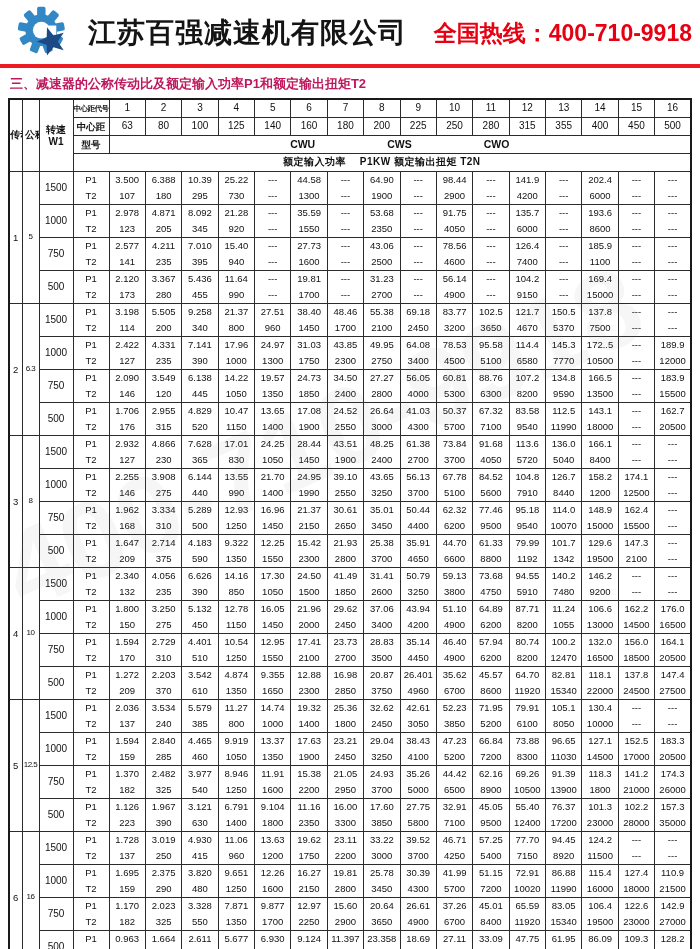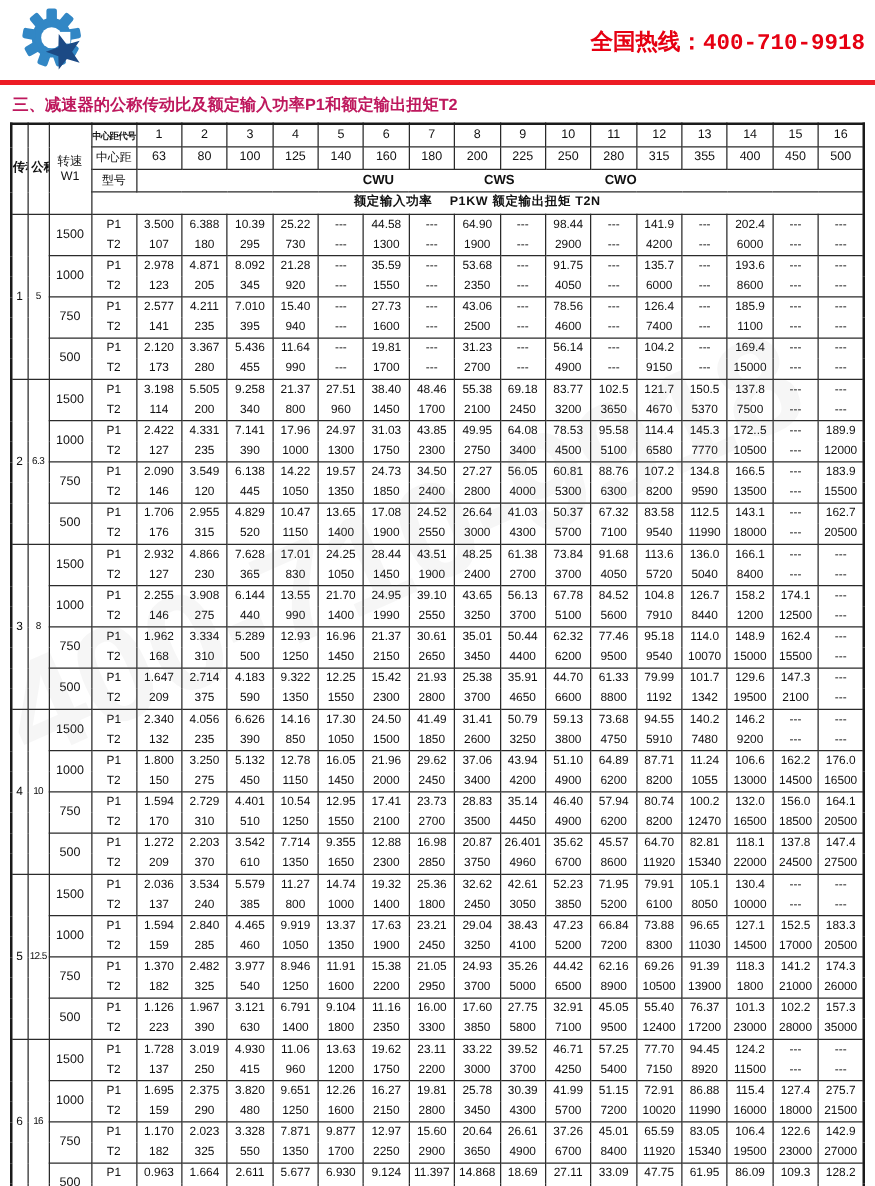--- a/index.html
+++ b/index.html
@@ -1,29 +1,29 @@
 <!DOCTYPE html>
 <html><head>
 <meta charset="utf-8">
 <style>
   html,body{margin:0;padding:0;}
   body{width:700px;height:949px;background:#fff;font-family:"Liberation Sans","DejaVu Sans",sans-serif;position:relative;overflow:hidden;color:#111;}
   .top-header{display:flex;align-items:center;padding:4px 8px 2px 10px;height:58px;}
   .logo{width:72px;height:58px;flex:0 0 auto;}
   .company{font-size:28px;font-weight:bold;color:#141414;letter-spacing:1px;margin-left:6px;white-space:nowrap;}
-  .hotline{margin-left:auto;font-size:18px;font-weight:bold;white-space:nowrap;font-family:Liberation Mono, monospace;}
+  .hotline{margin-left:auto;font-size:23px;font-weight:bold;white-space:nowrap;}
   .red-line{height:4px;width:700px;}
   .section-title{font-size:13px;font-weight:bold;color:#be185d;padding:7px 0 5px 10px;}
   table{border-collapse:collapse;table-layout:fixed;width:684px;margin-left:8px;border:2px solid #1a1a1a;}
   td{border:1px solid #2b2b2b;text-align:center;vertical-align:middle;padding:0;height:16px;line-height:1.05;white-space:nowrap;overflow:hidden;font-size:9.5px;color:#111;}
   .hrow td{height:17px;}
   .vcell span{display:inline-block;width:11px;word-break:break-all;line-height:1.25;font-size:10px;font-weight:bold;}
-  .speedhdr{font-size:10px;font-weight:normal;line-height:1.2;}
+  .speedhdr{font-size:10px;font-weight:bold;line-height:1.2;}
   .small-label{font-size:7.5px;font-weight:bold;letter-spacing:-0.5px;}
-  .mid-label{font-size:9.5px;font-weight:normal;}
+  .mid-label{font-size:9.5px;font-weight:bold;}
   .hnum{font-size:10px;}
   .models{text-align:center;}
   .models span{font-size:10.5px;font-weight:bold;margin:0 36px;}
   .powhdr{font-size:10px;font-weight:bold;letter-spacing:0.5px;margin-left:24px;}
   .gnum{font-size:9.5px;}
   .gratio{font-size:8px;letter-spacing:-0.5px;}
   .rpm{font-size:10px;}
   .lbl{font-size:9.5px;}
   .nb{border-bottom:0 !important;}
   .nt{border-top:0 !important;}
@@ -43,20 +43,21 @@
       <rect x="25.5" y="3" width="9" height="11" rx="2" transform="rotate(160 30 28)"></rect>
       <rect x="25.5" y="3" width="9" height="11" rx="2" transform="rotate(200 30 28)"></rect>
       <rect x="25.5" y="3" width="9" height="11" rx="2" transform="rotate(240 30 28)"></rect>
       <rect x="25.5" y="3" width="9" height="11" rx="2" transform="rotate(280 30 28)"></rect>
       <rect x="25.5" y="3" width="9" height="11" rx="2" transform="rotate(320 30 28)"></rect>
     </g>
     <circle cx="30" cy="28" r="9" fill="#ffffff"></circle>
     <rect x="36" y="23" width="10" height="10" fill="#ffffff"></rect>
     <polygon id="logo-star" transform="rotate(-18 41 40)" points="41,24 44.8,34.7 56.2,35.1 47.2,42 50.4,52.9 41,46.5 31.6,52.9 34.8,42 25.8,35.1 37.2,34.7" fill="#1c4a85"></polygon>
   </svg>
+  <div class="company">江苏百强减速机有限公司</div>
   <div class="hotline" style="color: rgb(230, 0, 18);"><span>全国热线：</span><span>400-710-9918</span></div>
 </div>
 
 <div class="red-line" style="background: rgb(237, 28, 36);"></div>
 
 <div class="section-title">三、减速器的公称传动比及额定输入功率P1和额定输出扭矩T2</div>
 
 <table id="spec-table">
     <colgroup>
       <col style="width: 13px;">
@@ -726,21 +727,21 @@
         <td class="nt">16500</td>
         <td class="nt">18500</td>
         <td class="nt">20500</td>
       </tr>
       <tr>
         <td class="rpm" rowspan="2">500</td>
         <td class="lbl nb">P1</td>
         <td class="nb">1.272</td>
         <td class="nb">2.203</td>
         <td class="nb">3.542</td>
-        <td class="nb">7.714</td>
+        <td class="nb">4.874</td>
         <td class="nb">9.355</td>
         <td class="nb">12.88</td>
         <td class="nb">16.98</td>
         <td class="nb">20.87</td>
         <td class="nb">26.401</td>
         <td class="nb">35.62</td>
         <td class="nb">45.57</td>
         <td class="nb">64.70</td>
         <td class="nb">82.81</td>
         <td class="nb">118.1</td>
@@ -976,21 +977,21 @@
         <td class="nb">16.27</td>
         <td class="nb">19.81</td>
         <td class="nb">25.78</td>
         <td class="nb">30.39</td>
         <td class="nb">41.99</td>
         <td class="nb">51.15</td>
         <td class="nb">72.91</td>
         <td class="nb">86.88</td>
         <td class="nb">115.4</td>
         <td class="nb">127.4</td>
-        <td class="nb">275.7</td>
+        <td class="nb">110.9</td>
       </tr>
       <tr>
         <td class="lbl nt">T2</td>
         <td class="nt">159</td>
         <td class="nt">290</td>
         <td class="nt">480</td>
         <td class="nt">1250</td>
         <td class="nt">1600</td>
         <td class="nt">2150</td>
         <td class="nt">2800</td>
@@ -1046,21 +1047,21 @@
       <tr>
         <td class="rpm" rowspan="2">500</td>
         <td class="lbl nb">P1</td>
         <td class="nb">0.963</td>
         <td class="nb">1.664</td>
         <td class="nb">2.611</td>
         <td class="nb">5.677</td>
         <td class="nb">6.930</td>
         <td class="nb">9.124</td>
         <td class="nb">11.397</td>
-        <td class="nb">14.868</td>
+        <td class="nb">23.358</td>
         <td class="nb">18.69</td>
         <td class="nb">27.11</td>
         <td class="nb">33.09</td>
         <td class="nb">47.75</td>
         <td class="nb">61.95</td>
         <td class="nb">86.09</td>
         <td class="nb">109.3</td>
         <td class="nb">128.2</td>
       </tr>
       <tr>

